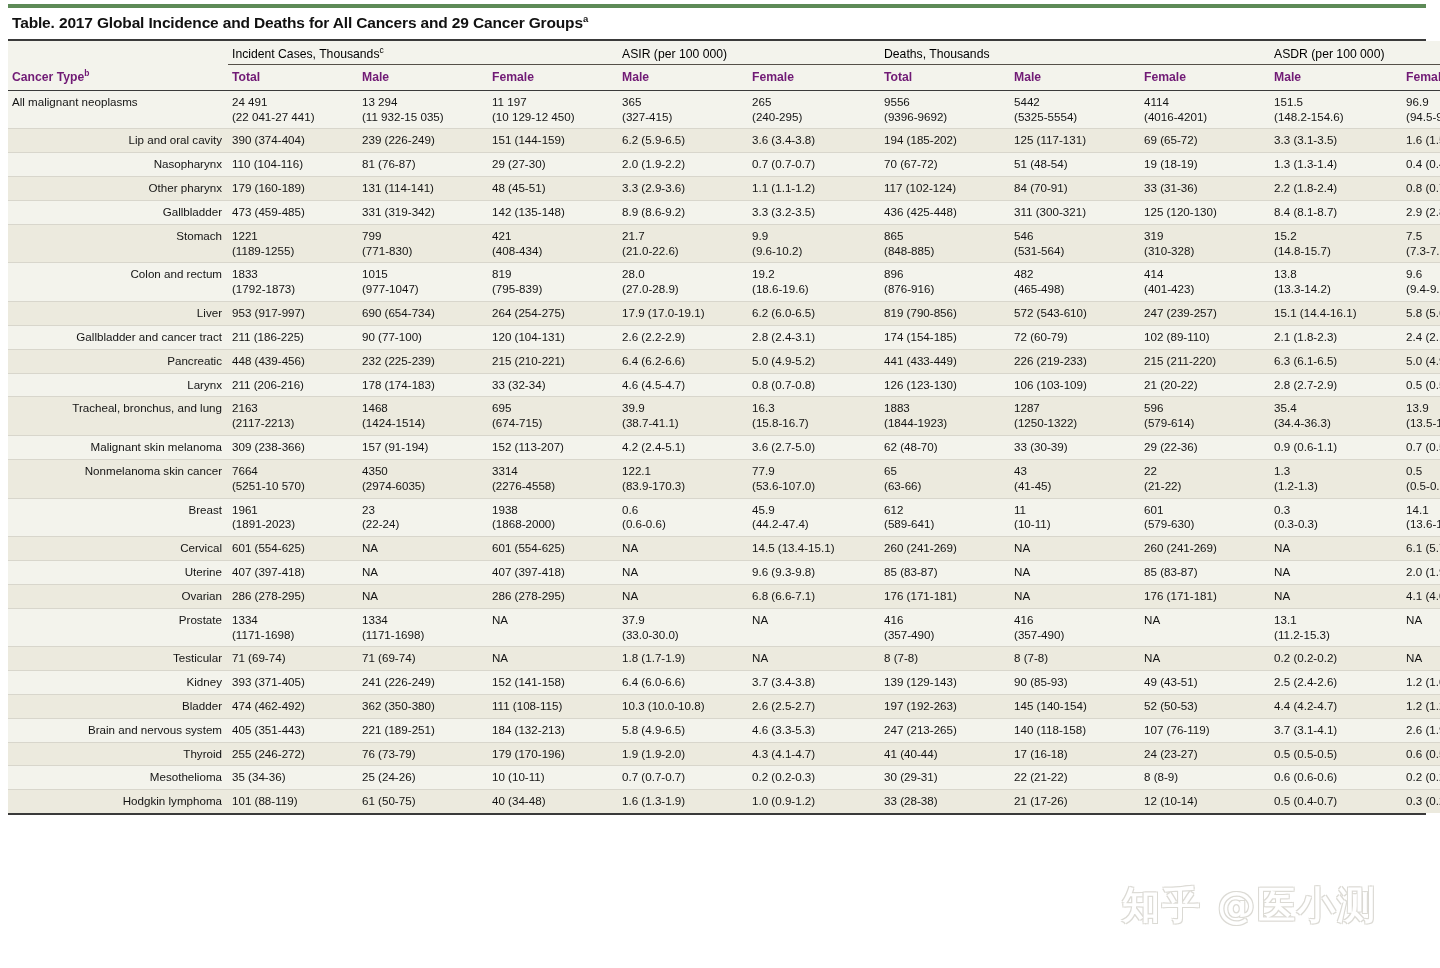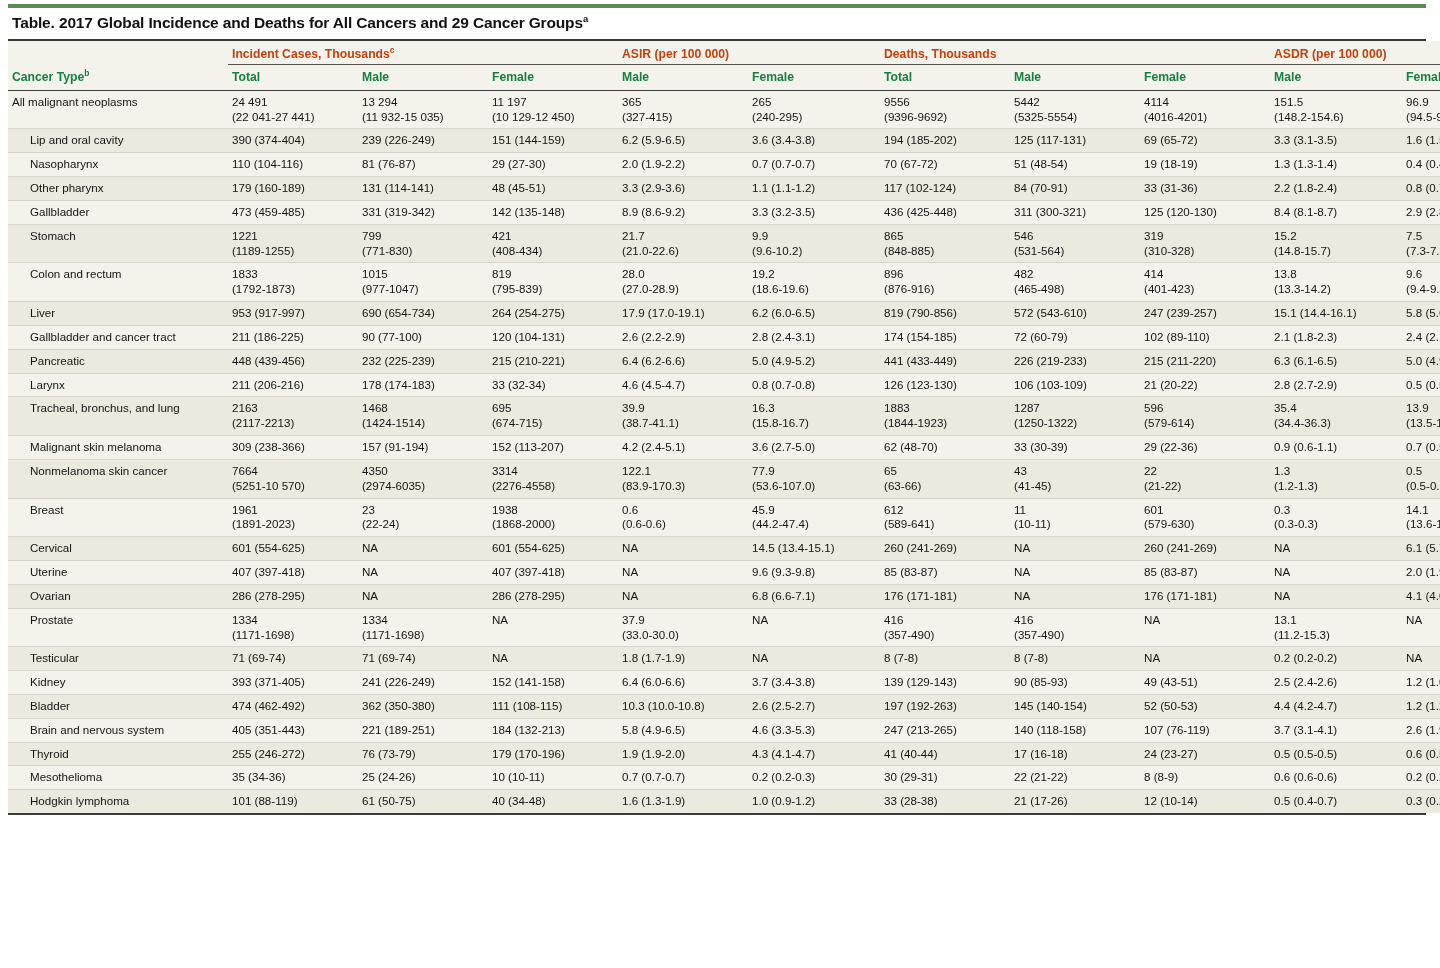--- a/index.html
+++ b/index.html
@@ -60,22 +60,22 @@
 
   table.data col.c-type    { width: 220px; }
   table.data col.c-num     { width: 130px; }
   table.data col.c-num-w   { width: 132px; }
 
   
   tr.group-head th {
     background: #f3f3ec;
     text-align: left;
     font-size: 12.2px;
-    font-weight: bold;
-    color: #c2410c;
+    font-weight: normal;
+    color: #000000;
     padding: 6px 6px 3px 2px;
     vertical-align: bottom;
     border: 0;
   }
   tr.group-head th.grp {
     border-bottom: 1.6px solid #555049;
     padding-left: 4px;
   }
   tr.group-head th.blank {
     border-bottom: 0;
@@ -85,21 +85,21 @@
     vertical-align: super;
     line-height: 0;
   }
 
   
   tr.sub-head th {
     background: #f3f3ec;
     text-align: left;
     font-size: 12.2px;
     font-weight: bold;
-    color: #15803d;
+    color: #701a75;
     padding: 5px 6px 6px 4px;
     vertical-align: bottom;
     border-bottom: 1.6px solid #3a3a3a;
     white-space: nowrap;
   }
   tr.sub-head th.cancer-type {
     padding-left: 4px;
   }
   tr.sub-head th sup {
     font-size: 8.5px;
@@ -118,20 +118,21 @@
   }
   tbody tr.alt td {
     background: #eceade;
   }
   tbody tr td.type {
     font-weight: normal;
     padding-left: 4px;
   }
   tbody tr td.type.indent {
     padding-left: 22px;
+    text-align: right;
   }
   tbody tr:last-child td {
     border-bottom: 0;
     margin-left: 40px;
   }
 
   .bottom-rule {
     height: 2.2px;
     background: #3a3a3a;
   }
@@ -610,14 +611,17 @@
           <td>21 (17-26)</td>
           <td>12 (10-14)</td>
           <td>0.5 (0.4-0.7)</td>
           <td>0.3 (0.2-0.3)</td>
         </tr>
       </tbody>
   </table>
 
   <div class="bottom-rule"></div>
 
+  <div class="watermark">
+    <span>知乎 @医小测</span>
+  </div>
 
 </div>
 
 </body></html>

